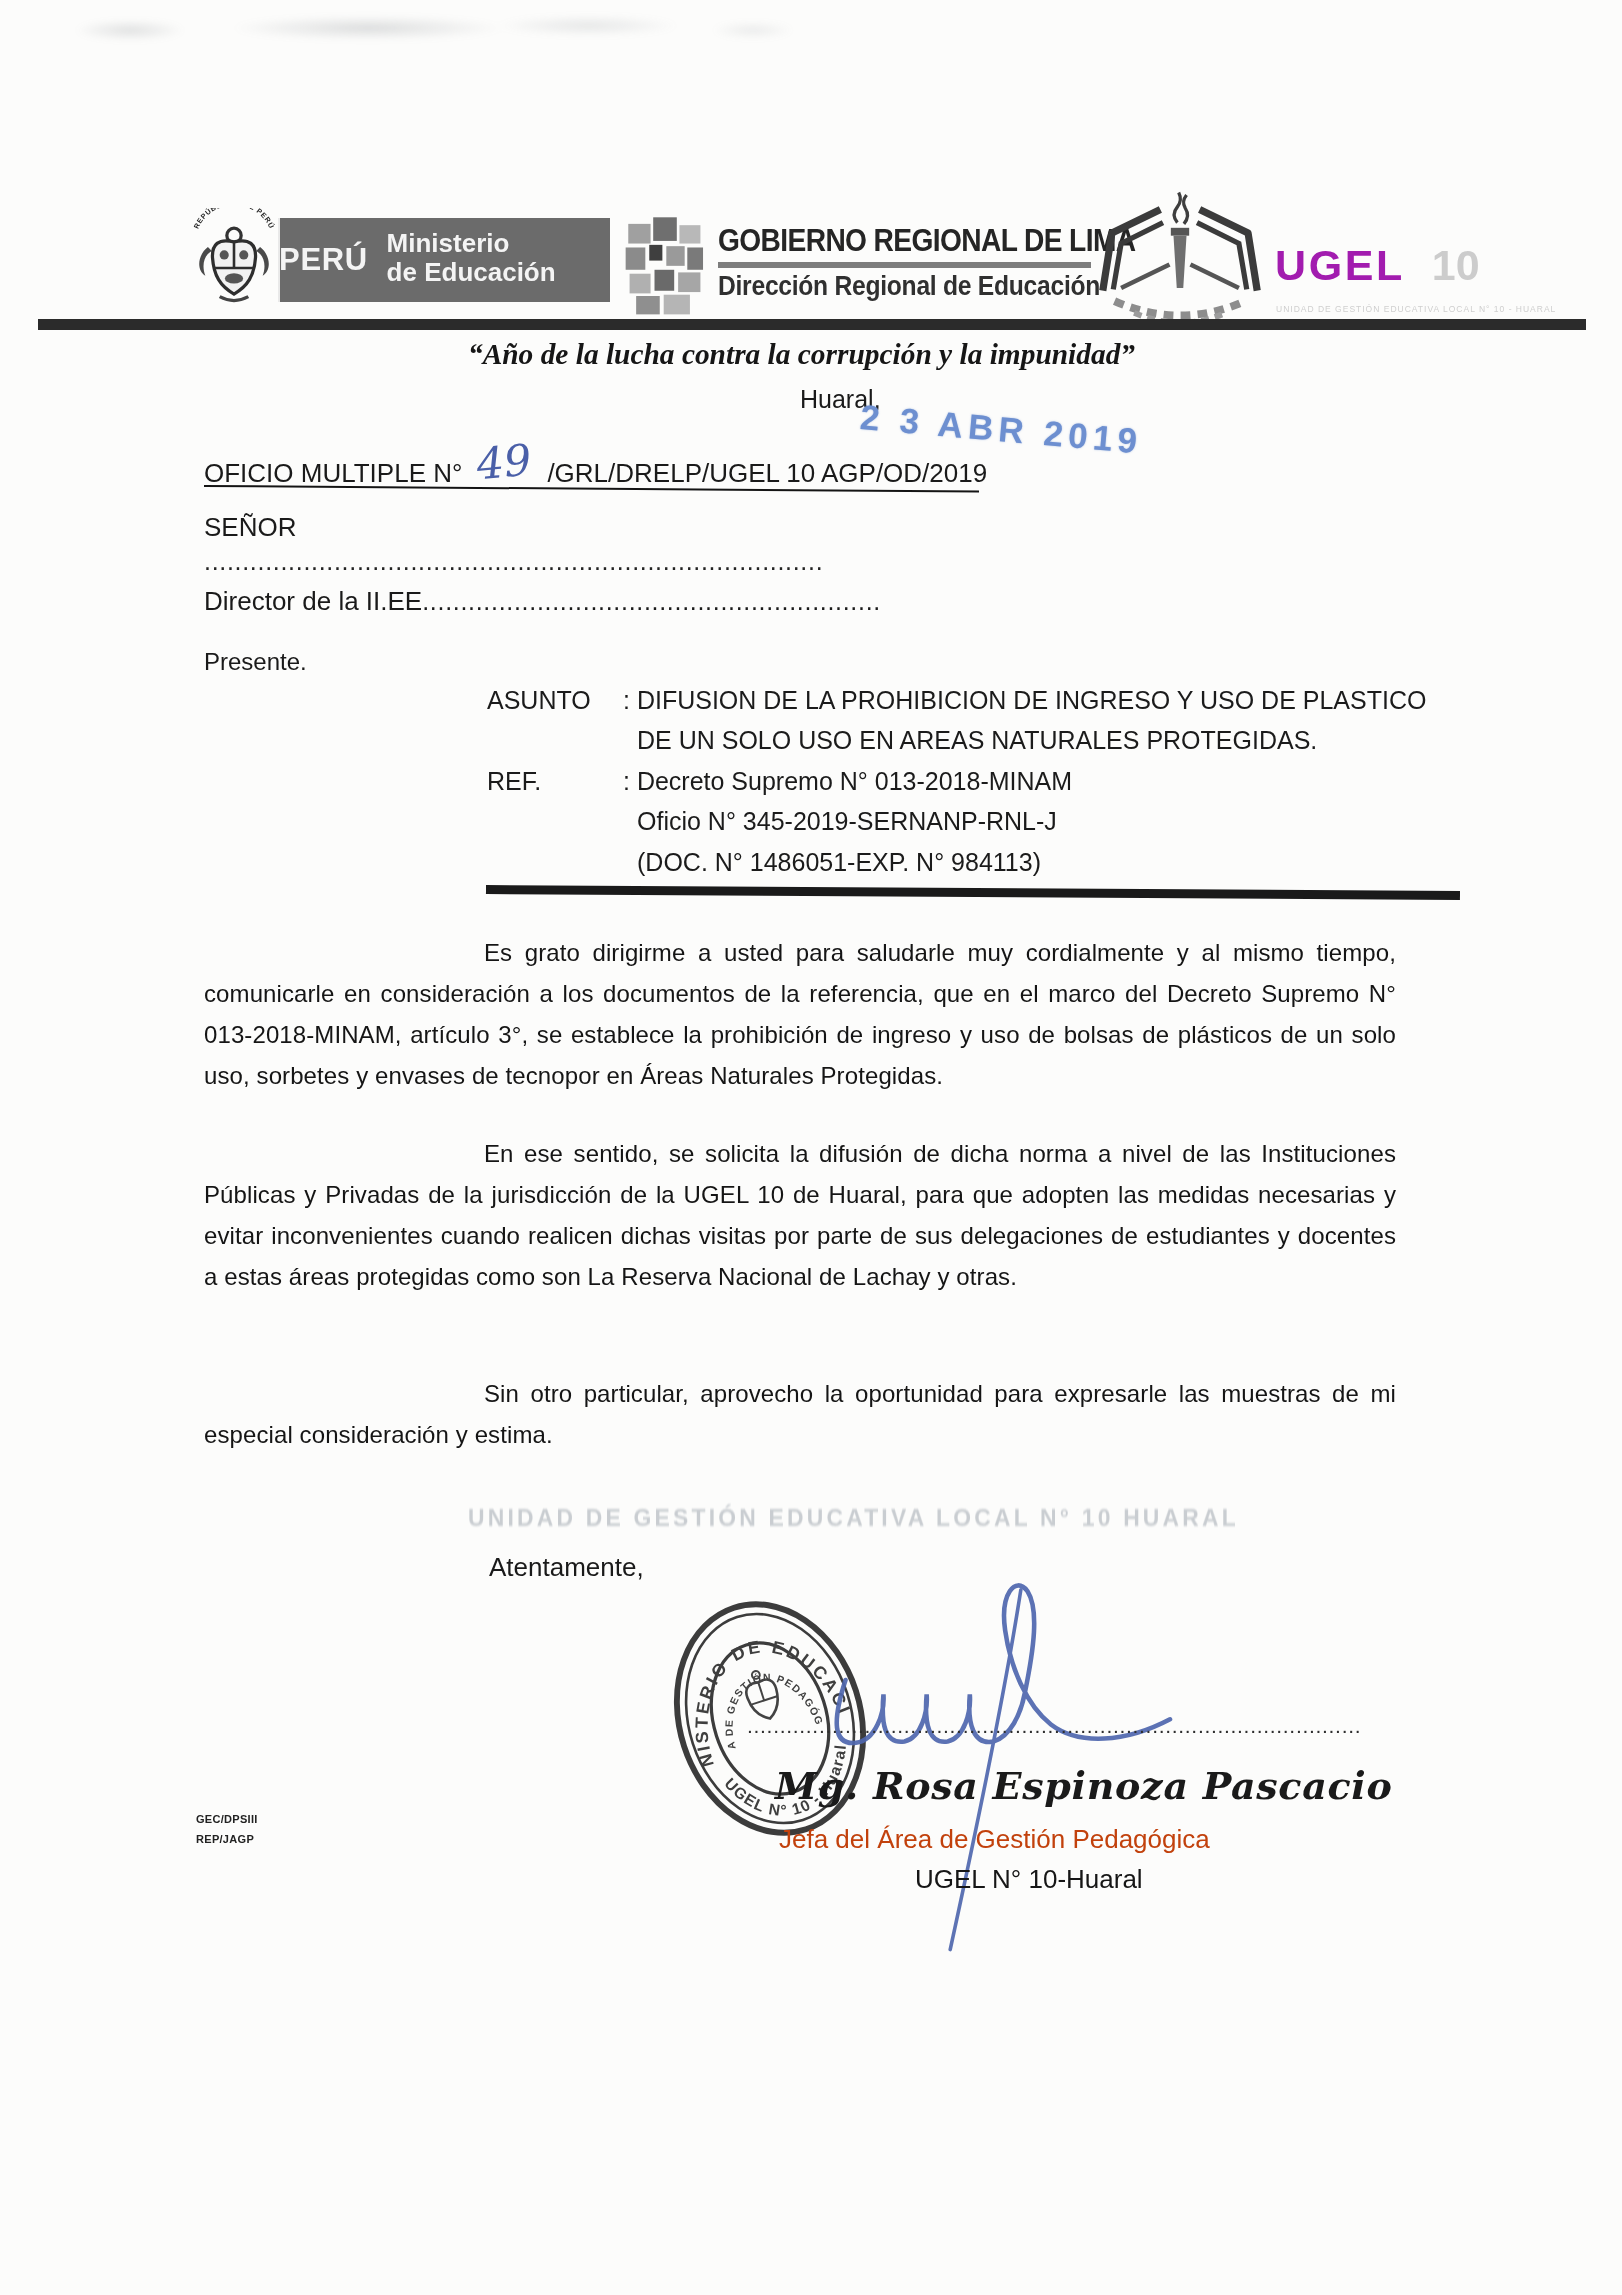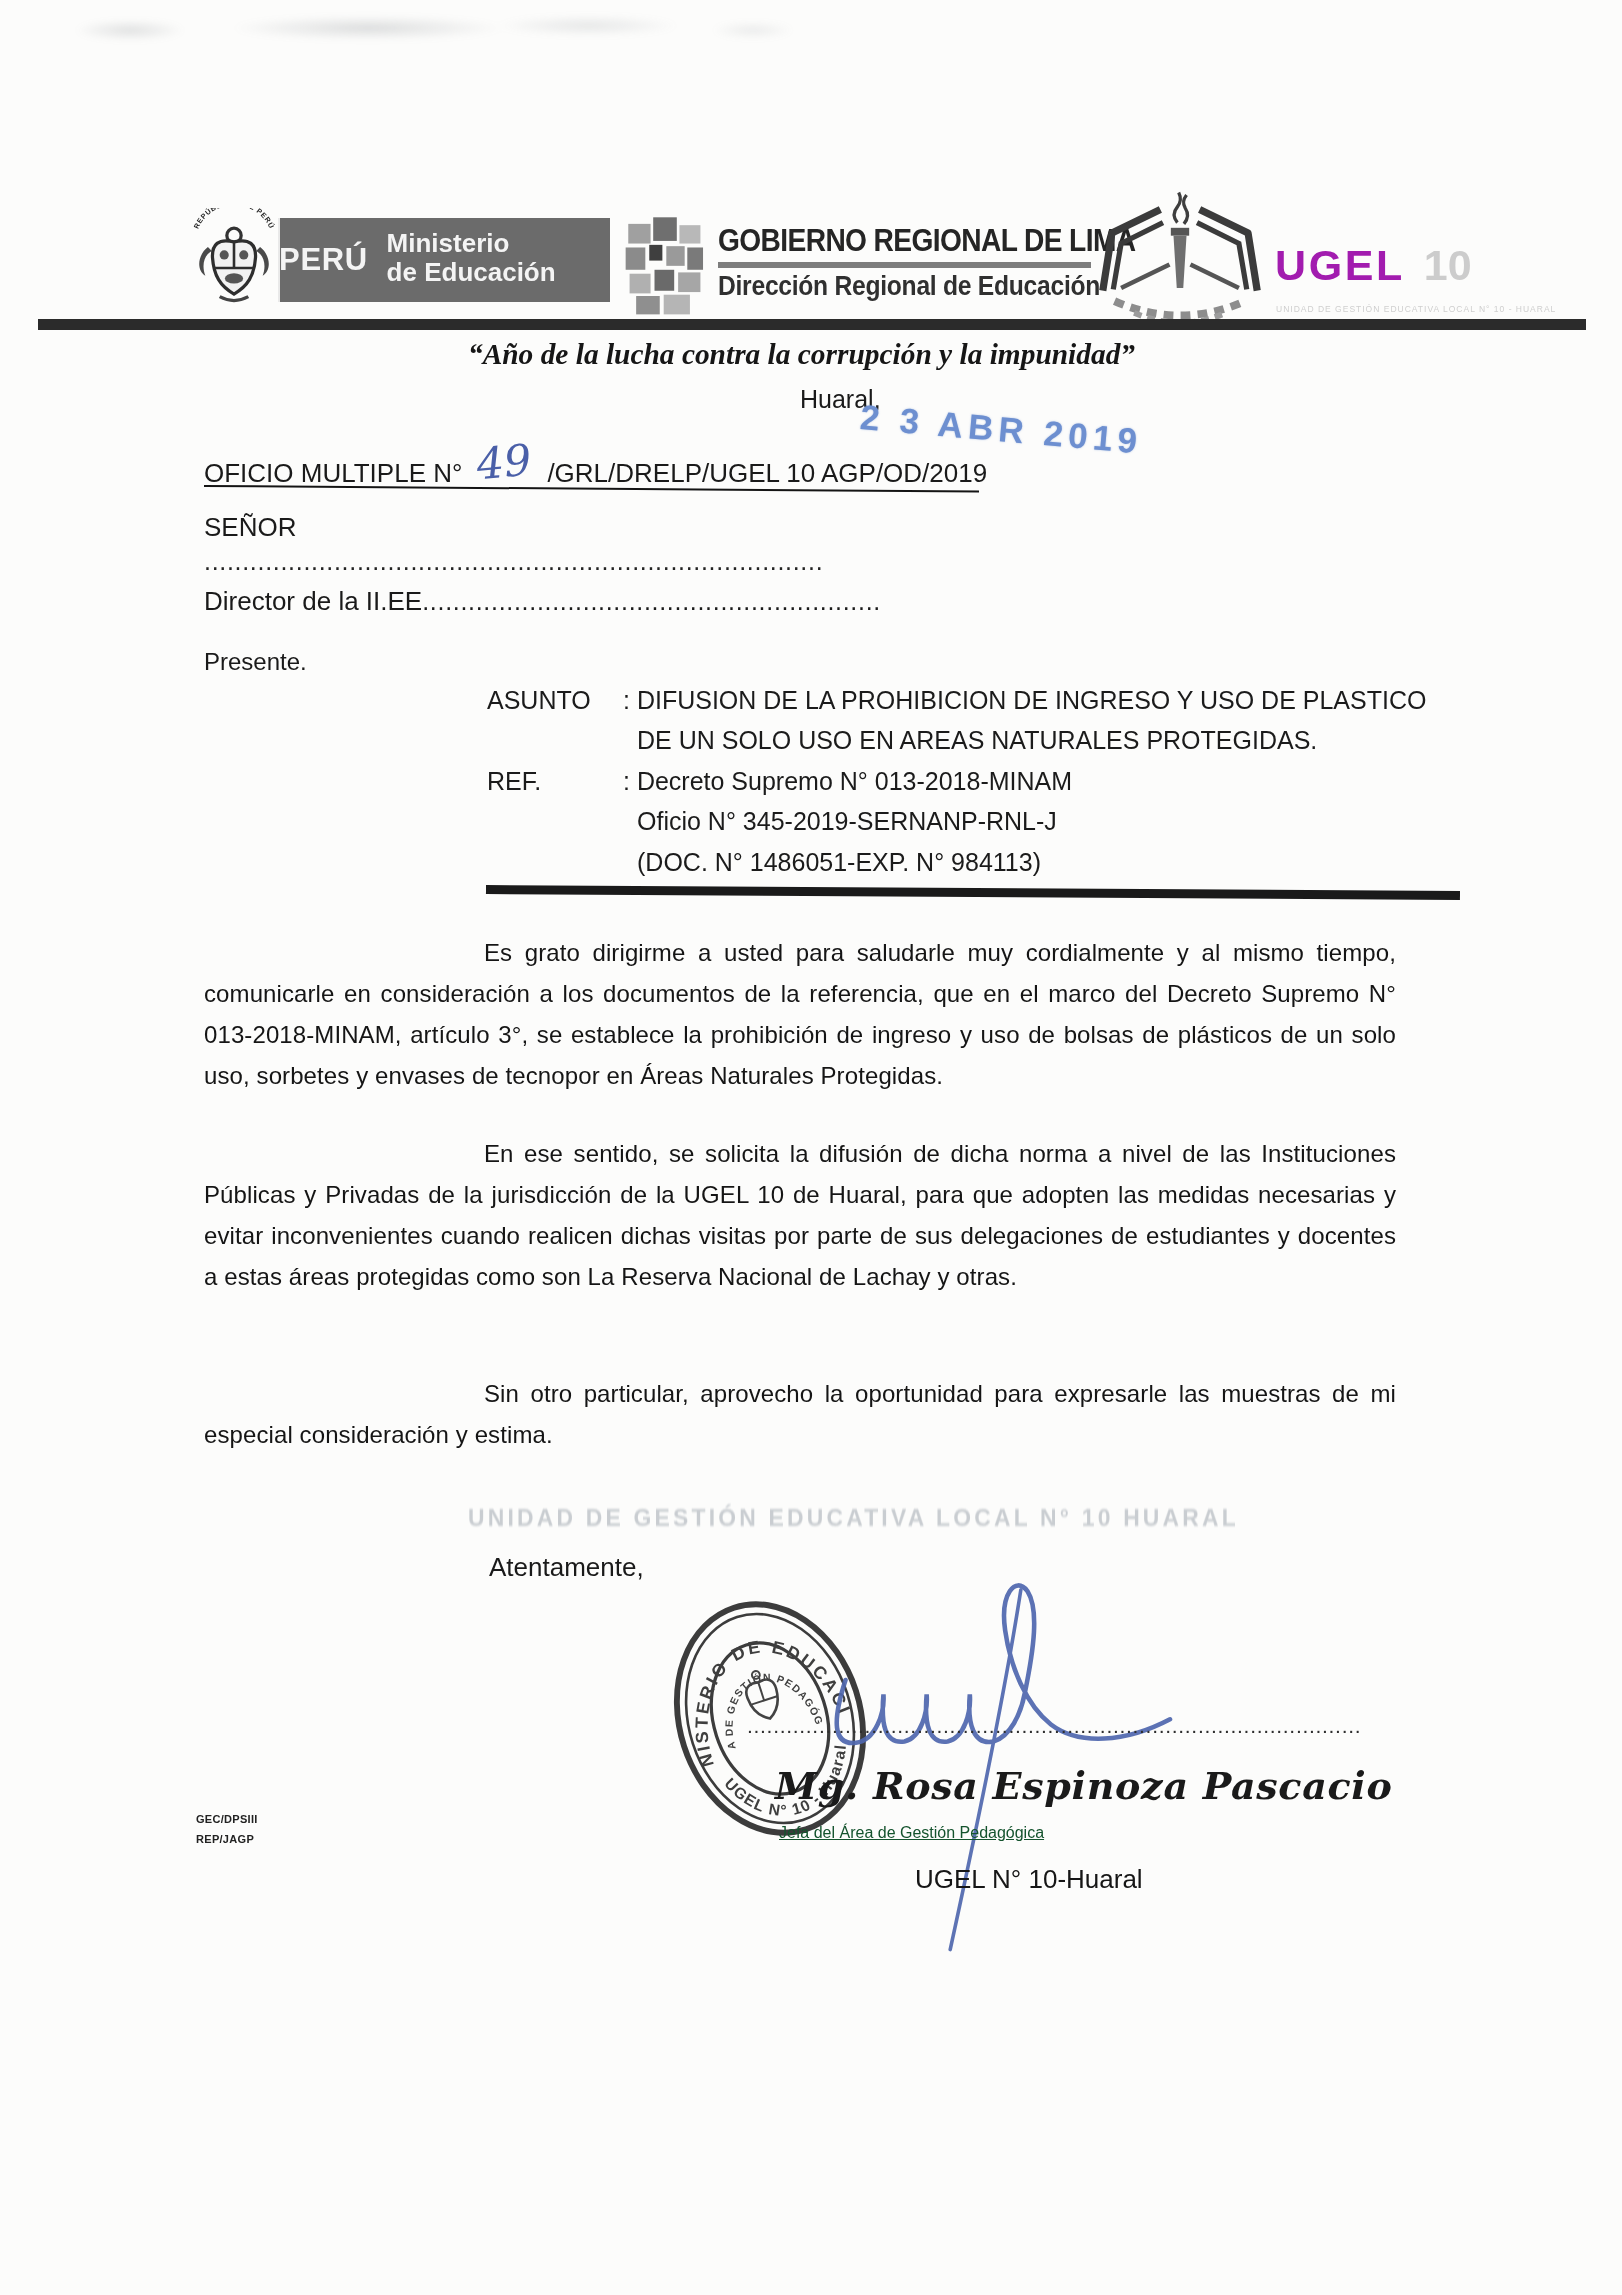--- a/index.html
+++ b/index.html
@@ -24,21 +24,21 @@
   #peru-box{left:278px;top:218px;width:87px;height:84px;display:flex;align-items:center;justify-content:center;
     font-size:31px;font-weight:bold;letter-spacing:0.7px;border-left:2px solid #e9e9e9;}
   #minedu-box{left:367px;top:218px;width:243px;height:84px;padding:10.5px 0 0 19.6px;box-sizing:border-box;
     font-size:26px;line-height:29.4px;font-weight:700;}
   #grl-block{left:718px;top:222px;width:393px;}
   #grl-title{font-size:32px;font-weight:800;letter-spacing:-0.7px;transform:scaleX(.88);transform-origin:left;white-space:nowrap;color:#252525;}
   #grl-bar{width:373px;height:5.9px;background:#7d7d7d;margin-top:3.3px;}
   #grl-sub{font-size:28px;font-weight:700;letter-spacing:-0.3px;transform:scaleX(.88);transform-origin:left;white-space:nowrap;color:#303030;margin-top:2px;}
   #ugel-wordmark{left:1275px;top:241px;display:flex;align-items:flex-start;}
   #ugel-wordmark .ugel{font-size:43px;font-weight:800;letter-spacing:2.6px;color:#a21caf;}
-  #ugel-wordmark .num{font-size:43px;font-weight:800;color:#cccccc;margin-left:19px;}
+  #ugel-wordmark .num{font-size:43px;font-weight:800;color:#cccccc;margin-left:27px;}
   #ugel-caption{left:1276px;top:304px;font-size:8.5px;letter-spacing:1px;color:#cfcfcf;white-space:nowrap;}
   #header-bar{left:38px;top:319px;width:1548px;height:11px;background:#2b2b2b;}
   
   #quote{left:327px;top:338px;width:949px;text-align:center;
     font-family:"Liberation Serif",serif;font-style:italic;font-weight:700;font-size:29.4px;color:#161616;}
   #huaral{left:800px;top:385px;font-size:25px;text-align:right;}
   #date-stamp{left:862px;top:397px;font-size:35px;font-weight:bold;letter-spacing:5.2px;
     color:#6d8fd0;transform:rotate(5deg);transform-origin:left top;
     text-shadow:0 0 2px rgba(109,143,208,.55);white-space:nowrap;}
   #oficio-row{left:204px;top:442px;width:818px;height:56px;font-size:26px;white-space:nowrap;}
@@ -69,21 +69,21 @@
   #p1{top:932px;}
   #p2{top:1133px;}
   #p3{top:1373px;}
   #ghost{left:468px;top:1505px;font-size:23.6px;font-weight:600;letter-spacing:3.3px;color:#c9cdd1;
     filter:blur(0.8px);transform:scaleX(.97);transform-origin:left;white-space:nowrap;}
   #atentamente{left:489px;top:1552px;font-size:26px;}
   
   #sig-dots{left:747px;top:1714px;width:620px;font-size:21px;letter-spacing:0.7px;color:#2e2e2e;white-space:nowrap;overflow:hidden;}
   #sig-name{left:775px;top:1763px;font-family:"DejaVu Serif",serif;font-style:italic;font-weight:800;
     font-size:38px;color:#1a1a1a;letter-spacing:0.7px;white-space:nowrap;}
-  #sig-role{left:779px;top:1824px;font-size:16px;color:#14532d;text-decoration:underline;}
+  #sig-role{left:779px;top:1824px;font-size:26px;color:#c2410c;}
   #sig-org{left:915px;top:1864px;font-size:26px;color:#161616;}
   #codes{left:196px;top:1809px;font-size:11px;font-weight:bold;color:#222;line-height:20px;letter-spacing:0.3px;}
   svg{display:block;}
   .stamp-text{font-family:"Liberation Sans",sans-serif;font-weight:bold;fill:#262626;}
 </style>
 </head>
 <body>
 
 <div id="page">
 

